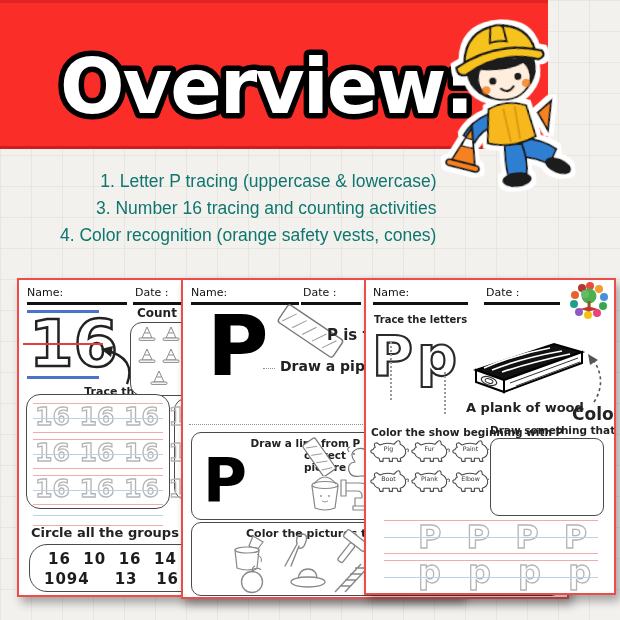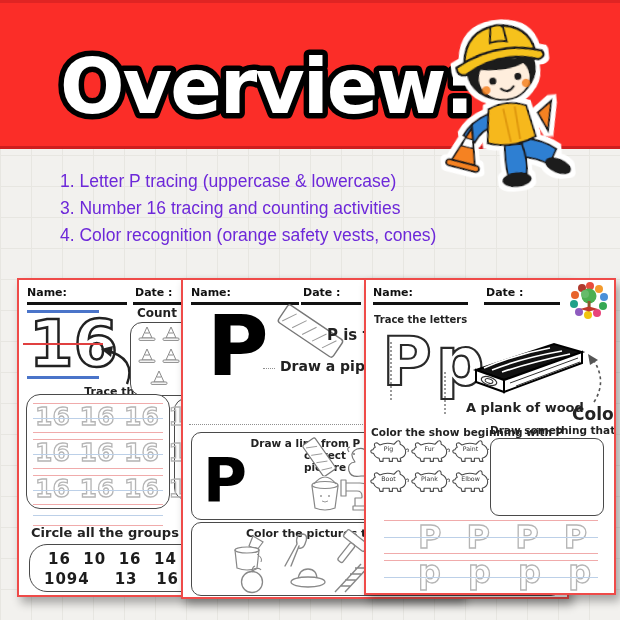--- a/index.html
+++ b/index.html
@@ -4,28 +4,28 @@
 <style>
   html,body{margin:0;padding:0;}
   body{
     width:620px;height:620px;position:relative;overflow:hidden;
     background-color:#f2f1ee;
     background-image:linear-gradient(#e7e6e1 1px,transparent 1px),
                      linear-gradient(90deg,#e7e6e1 1px,transparent 1px);
     background-size:31px 31px;
     font-family:"Liberation Sans",sans-serif;
   }
-  .banner{position:absolute;left:0;top:0;width:620px;height:143px;background:#fb2d28;
+  .banner{position:absolute;left:0;top:0;width:548px;height:143px;background:#fb2d28;
     border-top:3px solid #e02423;border-bottom:3px solid #ce1e1e;z-index:1;}
   .mascot{position:absolute;left:438px;top:14px;z-index:4;}
-  .list{position:absolute;left:60px;top:168px;z-index:2;color:#6d28d9;font-size:17.5px;line-height:27px;}
+  .list{position:absolute;left:60px;top:168px;z-index:2;color:#0f766e;font-size:17.5px;line-height:27px;text-align:right;}
   .sheet{position:absolute;background:#fff;border:2px solid #ef4b49;overflow:hidden;
     box-shadow:4px 6px 9px rgba(0,0,0,.32);color:#1d1d1d;font-family:"DejaVu Sans",sans-serif;}
   .abs{position:absolute;}
-  .hlabel{position:absolute;font-weight:bold;font-size:11px;color:#111;}
+  .hlabel{position:absolute;font-weight:normal;font-size:11px;color:#111;}
   .hline{position:absolute;height:2.5px;background:#111;}
   .outline-big{color:transparent;-webkit-text-stroke:2.5px #222;font-weight:bold;line-height:1;}
   .trace-gray{color:transparent;-webkit-text-stroke:1.3px #b5b5b5;font-weight:bold;white-space:pre;}
   .band{position:relative;border-top:1.5px solid #f0abab;border-bottom:1.5px solid #f0abab;}
   .band::after{content:"";position:absolute;left:0;right:0;top:50%;border-top:1.2px solid #bcd0e8;}
   .band-empty{position:relative;border-bottom:1.5px solid #f0abab;}
   .band-empty::before{content:"";position:absolute;left:0;right:0;top:2px;border-top:1.2px solid #bcd0e8;}
   .rbox{position:absolute;border:1.5px solid #4a4a4a;border-radius:12px;background:#fff;}
   .prompt{font-weight:bold;color:#222;}
   .dotline{position:absolute;border-top:1.6px dotted #8f8f8f;}
@@ -266,21 +266,21 @@
         <circle cx="12" cy="8" r="4" fill="#b03a2e"></circle>
       <circle cx="19" cy="16" r="7.5" fill="#4caf50"></circle>
         <circle cx="15" cy="14" r="4" fill="#66bb6a"></circle>
       <rect x="17.6" y="21" width="3" height="7" fill="#8a5a2b"></rect>
       <path d="M10 29 L19 26.5 L28 29 L19 31.5 Z" fill="#c0392b"></path>
     </g>
   </svg>
 
   <div class="abs prompt" style="left:8px;top:34px;font-size:10px">Trace the letters</div>
 
-  <div class="abs outline-big" style="left:16px;top:48px;font-size:68px;letter-spacing:4px;-webkit-text-stroke:2.2px #2a2a2a">Pp</div>
+  <div class="abs outline-big" style="left:6px;top:48px;font-size:56px;letter-spacing:4px;-webkit-text-stroke:2.2px #2a2a2a">Pp</div>
   <div class="abs" style="left:24px;top:62px;height:58px;border-left:2px dotted #9a9a9a"></div>
   <div class="abs" style="left:78px;top:92px;height:42px;border-left:2px dotted #9a9a9a"></div>
 
   <svg class="abs" style="left:96px;top:56px" width="130" height="62">
     <path d="M14 34 L92 8 L120 16 L42 44 Z" fill="#111" stroke="#000" stroke-width="2"></path>
     <path d="M22 32 Q55 18 88 12 M30 34 Q60 22 100 15 M40 36 Q70 26 108 18" stroke="#fff" stroke-width="1.6" fill="none"></path>
     <path d="M14 34 L14 46 L42 56 L42 44 Z" fill="#fff" stroke="#000" stroke-width="2"></path>
     <ellipse cx="27" cy="45" rx="8" ry="4" transform="rotate(18 27 45)" fill="none" stroke="#333" stroke-width="1.2"></ellipse>
     <ellipse cx="27" cy="45" rx="4" ry="2" transform="rotate(18 27 45)" fill="none" stroke="#333" stroke-width="1"></ellipse>
     <path d="M42 44 L120 16 L120 27 L42 56 Z" fill="#fff" stroke="#000" stroke-width="2"></path>

